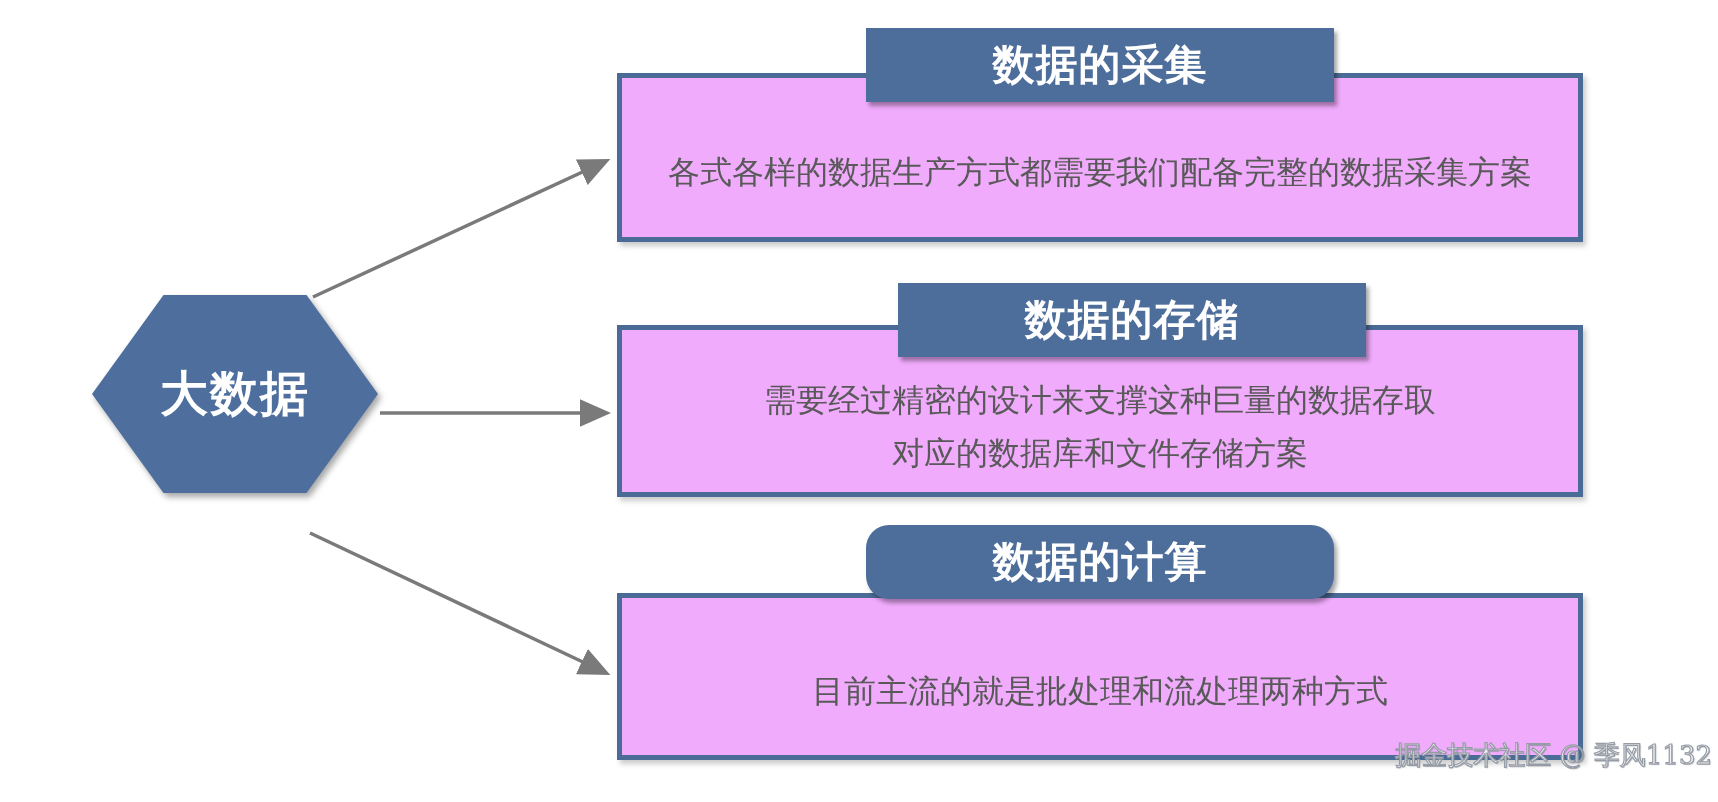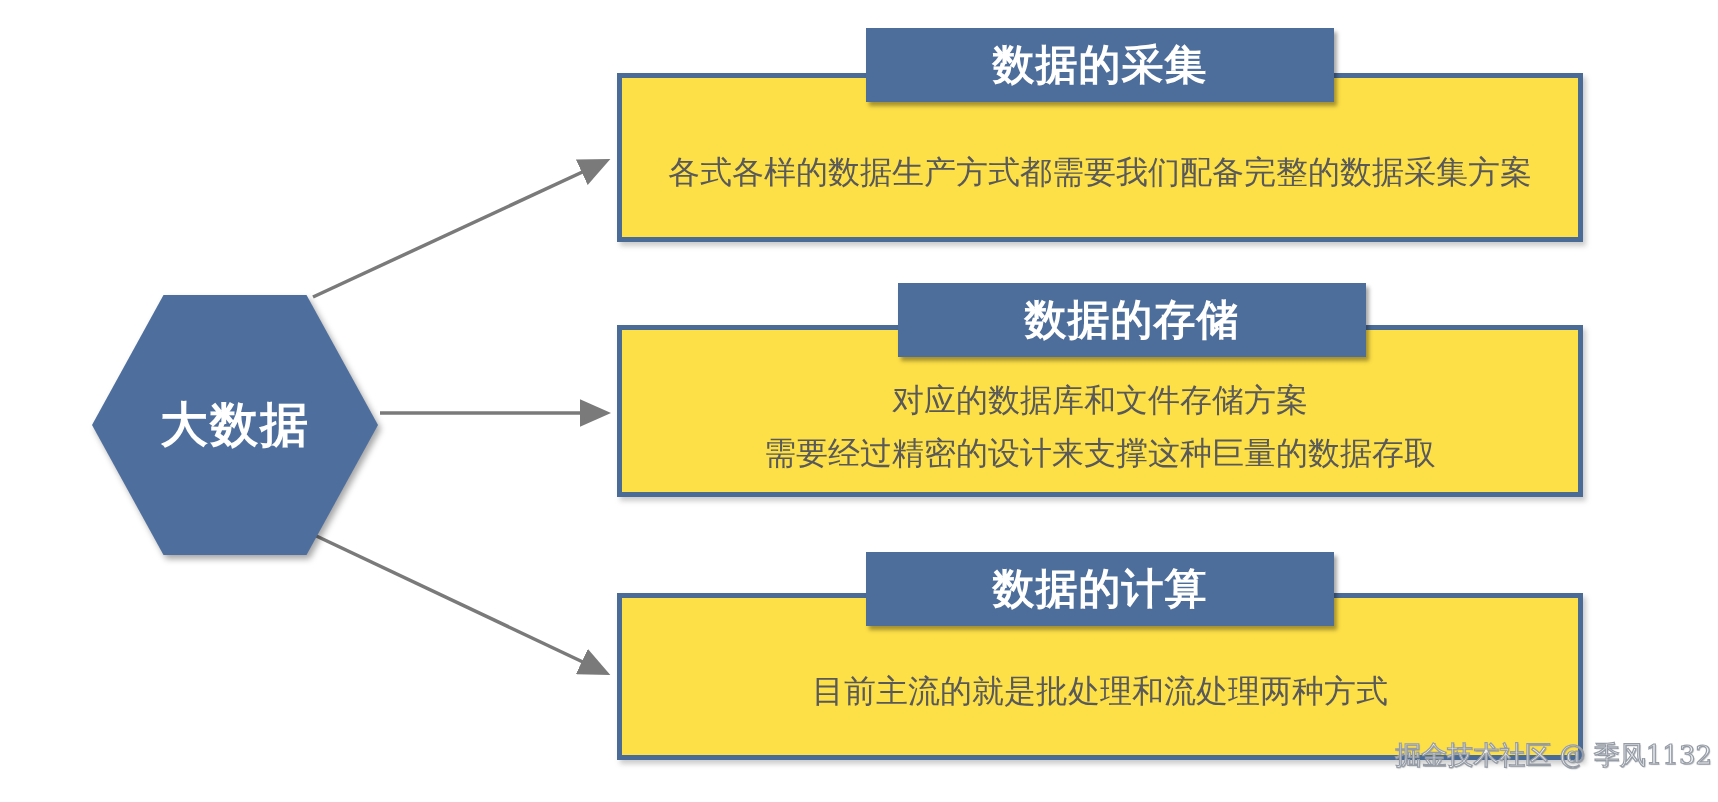--- a/index.html
+++ b/index.html
@@ -27,56 +27,56 @@
   }
   .connector-line{
     stroke:var(--arrow-color);
     stroke-width:3.5;
     fill:none;
   }
   .arrowhead-shape{fill:var(--arrow-color);}
   
   .hexagon{
     position:absolute;
-    left:92px;top:295px;width:286px;height:260px;
+    left:92px;top:295px;width:286px;height:198px;
     filter:drop-shadow(3px 4px 3px rgba(0,0,0,0.35));
   }
   .hexagon-shape{
     width:100%;height:100%;
     background:var(--node-fill);
     clip-path:polygon(0% 50%,25% 0%,75% 0%,100% 50%,75% 100%,25% 100%);
     display:flex;align-items:center;justify-content:center;
   }
   .hexagon-label{
     color:var(--title-text);
     font-size:48px;font-weight:bold;
     letter-spacing:2px;
   }
   
   .node-box{
     position:absolute;
     left:617px;width:966px;
-    background:#fde047;
+    background:#f0abfc;
     border:5px solid var(--box-border);
     box-shadow:3px 4px 5px rgba(110,110,110,0.35);
   }
   .node-box-1{top:73px;height:169px;}
   .node-box-2{top:325px;height:172px;}
   .node-box-3{top:593px;height:167px;}
   .node-title{
     position:absolute;
     left:866px;width:468px;height:74px;
     background:var(--title-fill);
     box-shadow:3px 4px 4px rgba(0,0,0,0.35);
     display:flex;align-items:center;justify-content:center;
     z-index:3;
   }
   .node-title-1{top:28px;}
   .node-title-2{top:283px;margin-left:32px;}
-  .node-title-3{top:552px;}
+  .node-title-3{top:525px;border-radius:23px;}
   .node-title-label{
     color:var(--title-text);
     font-size:42px;font-weight:bold;
     letter-spacing:1px;
   }
   .node-body{
     position:absolute;left:0;right:0;
     display:flex;flex-direction:column;
     align-items:center;justify-content:center;
     text-align:center;
@@ -129,22 +129,22 @@
     <div class="node-body node-body-1">
       <div class="body-line">各式各样的数据生产方式都需要我们配备完整的数据采集方案</div>
     </div>
   </div>
   <div class="node-title node-title-1">
     <span class="node-title-label">数据的采集</span>
   </div>
 
   <div class="node-box node-box-2">
     <div class="node-body node-body-2">
+      <div class="body-line">需要经过精密的设计来支撑这种巨量的数据存取</div>
       <div class="body-line">对应的数据库和文件存储方案</div>
-      <div class="body-line">需要经过精密的设计来支撑这种巨量的数据存取</div>
     </div>
   </div>
   <div class="node-title node-title-2">
     <span class="node-title-label">数据的存储</span>
   </div>
 
   <div class="node-box node-box-3">
     <div class="node-body node-body-3">
       <div class="body-line">目前主流的就是批处理和流处理两种方式</div>
     </div>

